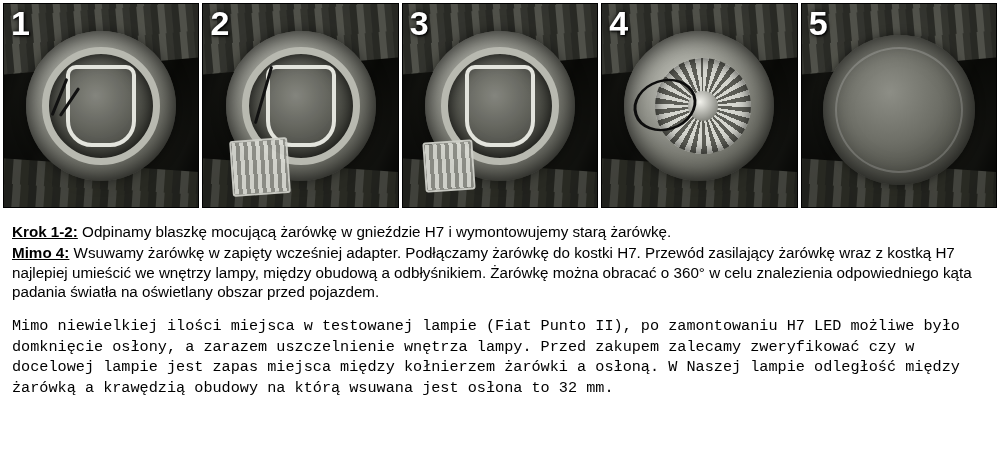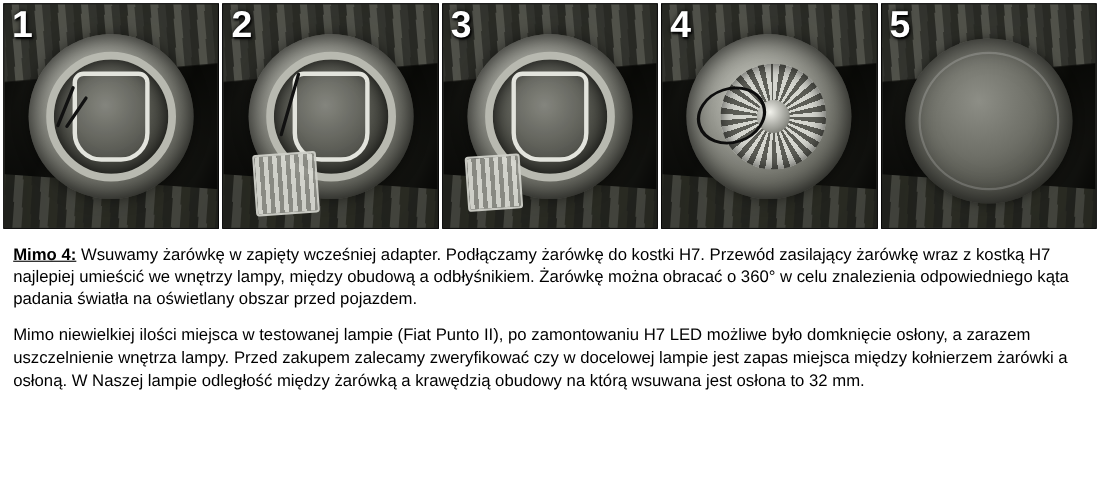--- a/index.html
+++ b/index.html
@@ -198,20 +198,21 @@
   .lbl {
     font-weight: bold;
     text-decoration: underline;
   }
   .lbl-plain {
     font-weight: bold;
   }
   .para {
     margin-top: 14px;
     line-height: 1.36;
+    font-family: Liberation Mono, monospace;
   }
 </style>
 </head>
 <body>
 
 <div class="page">
 
   <div class="strip">
 
     <div class="photo">
@@ -265,20 +266,23 @@
       <div class="hose-top"></div>
       <div class="hose-bottom"></div>
       <div class="cover"></div>
       <div class="num">5</div>
     </div>
 
   </div>
 
   <div class="text">
 
+    <p class="line">
+      <span class="lbl">Krok 1-2:</span><span> Odpinamy blaszkę mocującą żarówkę w gnieździe H7 i wymontowujemy starą żarówkę.</span>
+    </p>
 
 
     <p class="line">
       <span class="lbl">Mimo 4:</span><span> Wsuwamy żarówkę w zapięty wcześniej adapter. Podłączamy żarówkę do kostki H7. Przewód zasilający żarówkę wraz z kostką  H7 najlepiej umieścić we wnętrzy lampy, między obudową a odbłyśnikiem. Żarówkę można obracać o 360° w celu znalezienia odpowiedniego kąta padania światła na oświetlany obszar przed pojazdem.</span>
     </p>
 
 
     <p class="para">Mimo niewielkiej ilości miejsca w testowanej lampie (Fiat Punto II), po zamontowaniu H7 LED możliwe było domknięcie osłony, a zarazem uszczelnienie wnętrza lampy. Przed zakupem zalecamy zweryfikować czy w docelowej lampie jest zapas miejsca między kołnierzem żarówki a osłoną. W Naszej lampie odległość między żarówką a krawędzią obudowy na którą wsuwana jest osłona to 32 mm.</p>
 
   </div>

